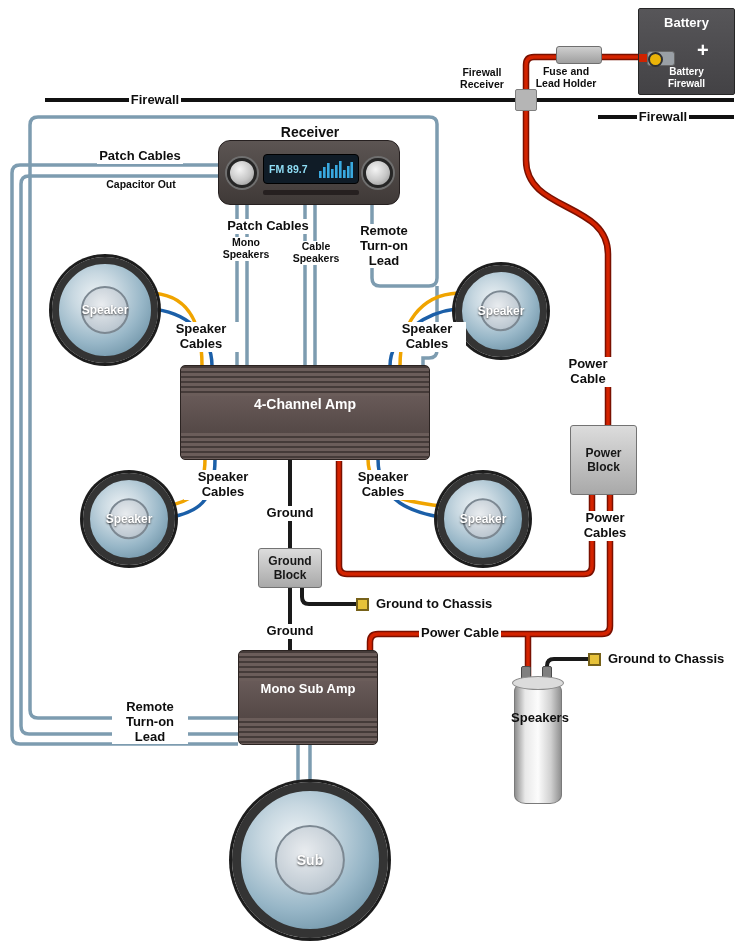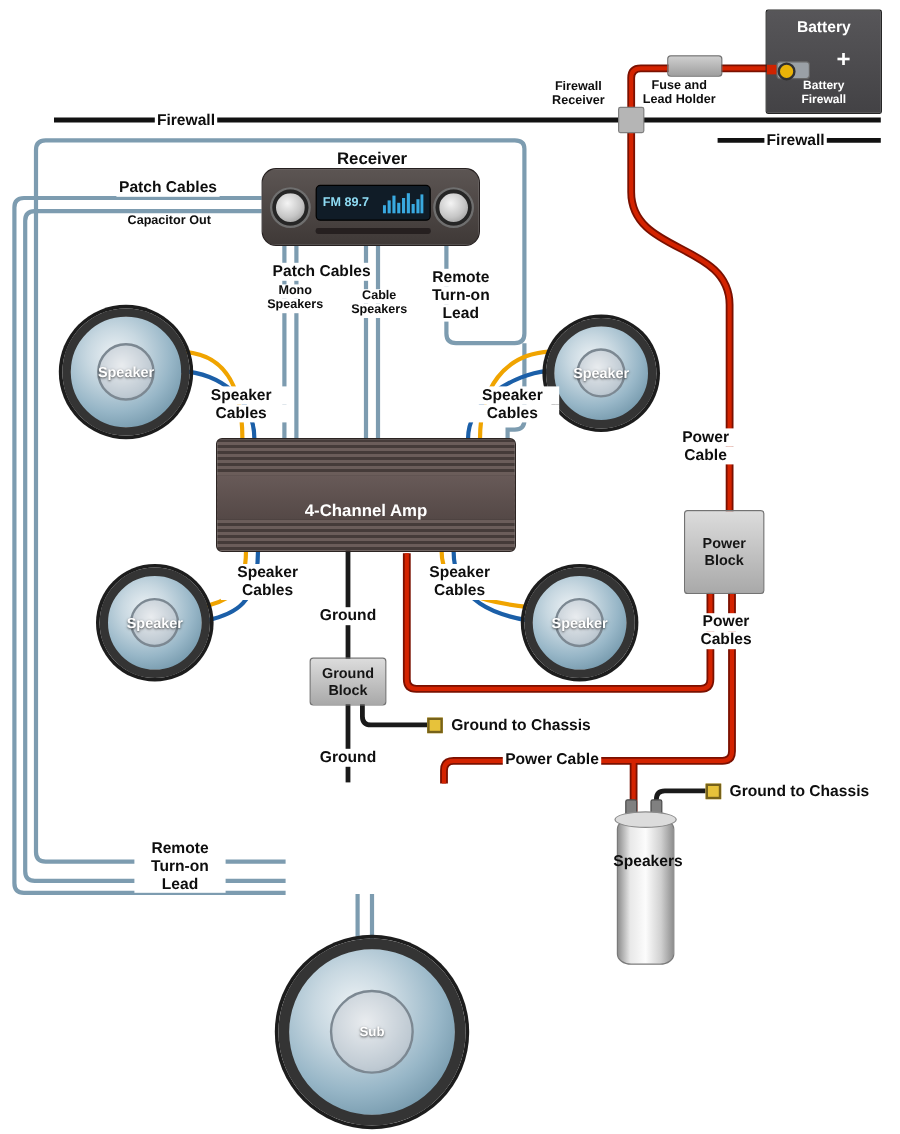--- a/index.html
+++ b/index.html
@@ -9,21 +9,21 @@
   .comp{position:absolute;z-index:2;box-sizing:border-box}
   .lbl{position:absolute;z-index:3;font-weight:700;color:#0e0e0e;line-height:1.14;text-align:center}
   .lbl span{display:inline-block}
   .stack span{display:block}
   .mask span{background:#fff;padding:0 2px}
   .s13{font-size:13px}.s11{font-size:10.5px}.s14{font-size:14px}
   .ta-l{text-align:left}
   .amp{background:repeating-linear-gradient(180deg,#453b39 0px,#453b39 2px,#6b5d5a 2px,#6b5d5a 5px);
        border:1px solid #2c2422;border-radius:5px}
   .amp-core{position:absolute;left:0;right:0;top:32%;bottom:28%;
-       background:linear-gradient(180deg,#685a58,#544846);display:flex;align-items:flex-end;
+       background:linear-gradient(180deg,#685a58,#544846);display:flex;align-items:flex-start;
        justify-content:center;color:#fff;font-weight:700}
   .block{display:flex;flex-direction:column;align-items:center;justify-content:center;
        background:linear-gradient(180deg,#dcdcdc,#a9a9a9);border:1px solid #737373;border-radius:3px;
        font-weight:700;font-size:12px;color:#161616;line-height:1.2}
   .speaker{border-radius:50%;border:7px solid #343434;box-shadow:0 0 0 3px #1d1d1d;
        background:radial-gradient(circle at 40% 35%,#edf2f5 0%,#c8d8e1 28%,#97b6c7 58%,#6d92a6 85%,#5d8297 100%)}
   .spk-cap{position:absolute;left:50%;top:50%;transform:translate(-50%,-50%);width:48%;height:48%;
        border-radius:50%;background:radial-gradient(circle at 42% 38%,#e9ecef,#bec9d2 70%,#9fabb5);
        border:2px solid #7c8892}
   .spk-lbl{position:absolute;left:0;right:0;top:50%;transform:translateY(-50%);text-align:center;
@@ -137,20 +137,25 @@
     </div>
     <div class="rslot"></div>
   </div>
 
   <div class="comp amp" style="left:180px;top:365px;width:250px;height:95px">
     <div class="amp-core" style="font-size:14px">
       <span>4-Channel Amp</span>
     </div>
   </div>
 
+  <div class="comp amp" style="left:238px;top:650px;width:140px;height:95px">
+    <div class="amp-core" style="font-size:13px">
+      <span>Mono Sub Amp</span>
+    </div>
+  </div>
 
   <div class="comp block" style="left:258px;top:548px;width:64px;height:40px">
     <span>Ground</span>
     <span>Block</span>
   </div>
 
   <div class="comp block" style="left:570px;top:425px;width:67px;height:70px">
     <span>Power</span>
     <span>Block</span>
   </div>
@@ -174,21 +179,21 @@
   <div class="comp speaker" style="left:83px;top:473px;width:92px;height:92px">
     <div class="spk-cap"></div>
     <div class="spk-lbl">Speaker</div>
   </div>
   <div class="comp speaker" style="left:437px;top:473px;width:92px;height:92px">
     <div class="spk-cap"></div>
     <div class="spk-lbl">Speaker</div>
   </div>
   <div class="comp speaker" style="left:232px;top:782px;width:156px;height:156px;border-width:9px">
     <div class="spk-cap"></div>
-    <div class="spk-lbl" style="font-size:11px">Sub</div>
+    <div class="spk-lbl" style="font-size:14px">Sub</div>
   </div>
 
   <div class="lbl s13 mask" style="left:110px;top:93px;width:90px"><span>Firewall</span></div>
   <div class="lbl s13 mask" style="left:628px;top:110px;width:70px"><span>Firewall</span></div>
 
   <div class="lbl s11 stack" style="left:450px;top:67px;width:64px">
     <span>Firewall</span>
       <span>Receiver</span>
   </div>
 

